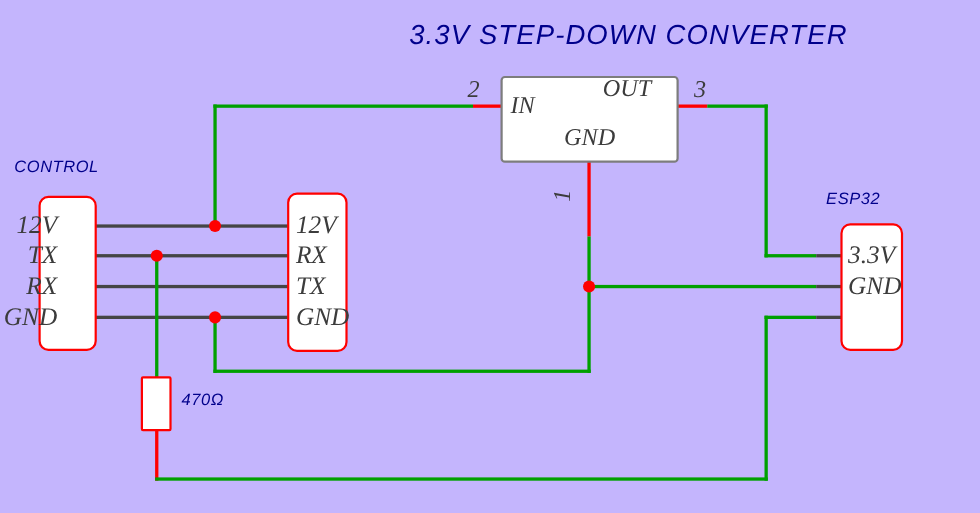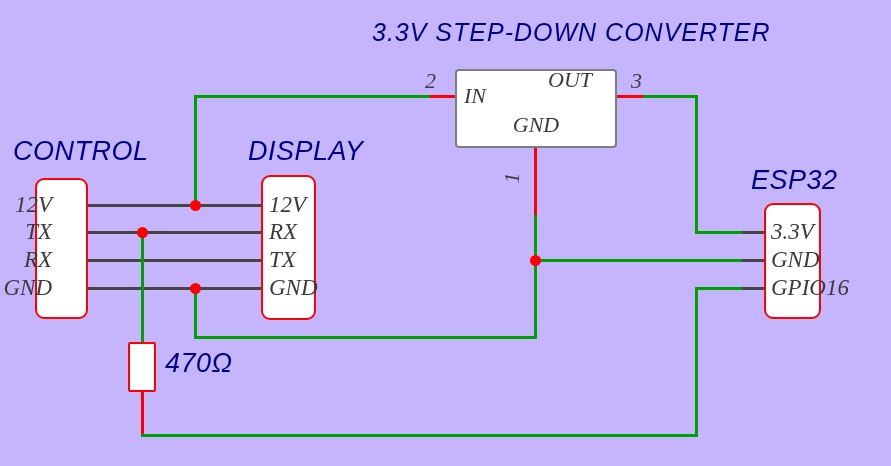--- a/index.html
+++ b/index.html
@@ -20,21 +20,21 @@
   .green{background:var(--wire-green);}
   .red{background:var(--wire-red);}
   .gray{background:var(--wire-gray);}
   .dot{position:absolute;width:11px;height:11px;border-radius:50%;background:var(--wire-red);}
   .part{position:absolute;border:2.5px solid var(--part-outline);border-radius:9px;background:#fff;box-sizing:border-box;}
   .conv{position:absolute;border:2.5px solid var(--conv-outline);border-radius:4px;background:#fff;box-sizing:border-box;}
   .pin{position:absolute;color:var(--pin-text);font-size:23px;line-height:26px;white-space:nowrap;}
   .pin.big{font-size:22px;}
   .num{position:absolute;color:var(--pin-text);font-size:22px;line-height:22px;}
   .hdr{position:absolute;color:var(--label-blue);font-family:"Liberation Sans", sans-serif;
-       font-size:27px;line-height:23px;white-space:nowrap;letter-spacing:0.5px;}
+       font-size:15px;line-height:23px;white-space:nowrap;letter-spacing:0.5px;}
   .title{position:absolute;color:var(--label-blue);font-family:"Liberation Sans", sans-serif;
        font-size:25px;line-height:27px;white-space:nowrap;letter-spacing:1px;}
   .rot{transform:rotate(-90deg);transform-origin:center;}
 </style>
 </head>
 <body>
 
 <div class="canvas">
 
   <div class="w h gray" style="left:86px;top:204px;width:178px"></div>
@@ -74,21 +74,20 @@
 
   <div class="part" style="left:35px;top:178px;width:53px;height:141px"></div>
   <div class="part" style="left:261px;top:175px;width:55px;height:145px"></div>
   <div class="conv" style="left:455px;top:69px;width:162px;height:79px"></div>
   <div class="part" style="left:764px;top:203px;width:57px;height:116px"></div>
   <div class="part" style="left:128px;top:342px;width:28px;height:50px;border-radius:2px"></div>
 
   <div class="title" style="left:372px;top:19px">3.3V STEP-DOWN CONVERTER</div>
 
   <div class="hdr" style="left:13px;top:140px">CONTROL</div>
-  <div class="hdr" style="left:248px;top:140px">DISPLAY</div>
   <div class="hdr" style="left:751px;top:169px">ESP32</div>
   <div class="hdr" style="left:165px;top:352px">470Ω</div>
 
   <div class="pin" style="left:-10px;top:192px;width:62px;text-align:right">12V</div>
   <div class="pin" style="left:-10px;top:219px;width:62px;text-align:right">TX</div>
   <div class="pin" style="left:-10px;top:247px;width:62px;text-align:right">RX</div>
   <div class="pin" style="left:-10px;top:275px;width:62px;text-align:right">GND</div>
 
   <div class="pin" style="left:269px;top:192px">12V</div>
   <div class="pin" style="left:269px;top:219px">RX</div>
@@ -97,15 +96,14 @@
 
   <div class="pin big" style="left:464px;top:83px">IN</div>
   <div class="pin big" style="left:548px;top:67px">OUT</div>
   <div class="pin big" style="left:455px;top:112px;width:162px;text-align:center">GND</div>
   <div class="num" style="left:425px;top:70px">2</div>
   <div class="num" style="left:631px;top:70px">3</div>
   <div class="num rot" style="left:506px;top:167px">1</div>
 
   <div class="pin" style="left:771px;top:219px">3.3V</div>
   <div class="pin" style="left:771px;top:247px">GND</div>
-  <div class="pin" style="left:771px;top:275px">GPIO16</div>
 
 </div>
 
 </body></html>

